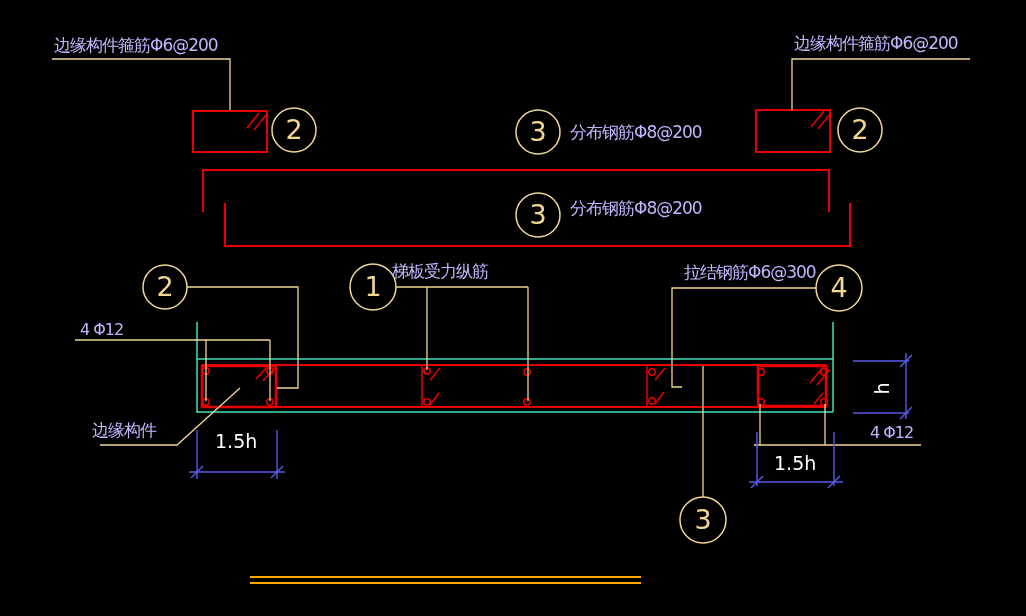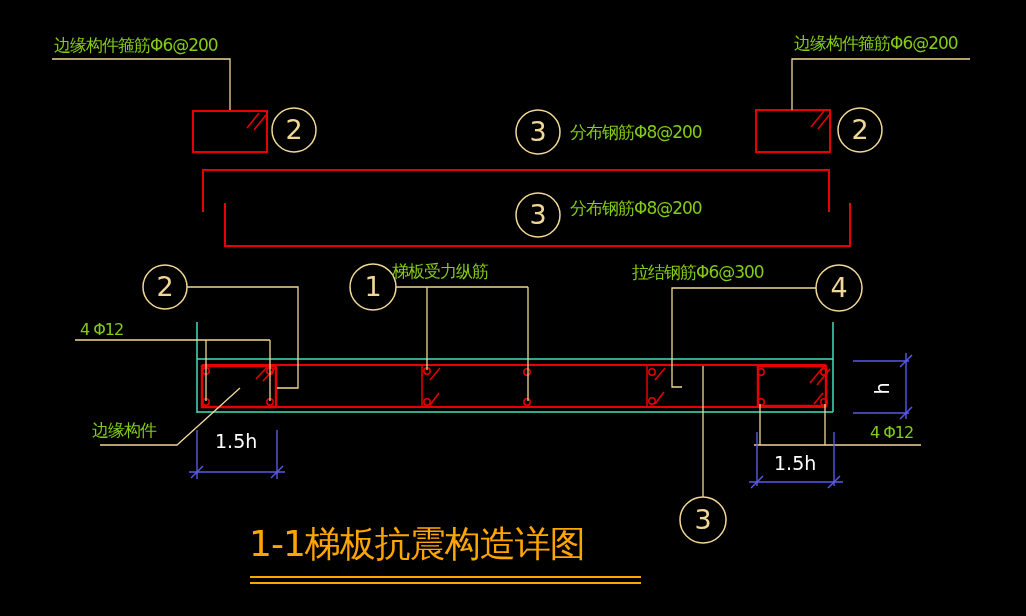--- a/index.html
+++ b/index.html
@@ -2,21 +2,21 @@
 <html><head>
 <meta charset="utf-8">
 <style>
   html,body{margin:0;padding:0;background:#000;}
   .canvas{
     position:relative;width:1026px;height:616px;background:#000;overflow:hidden;
     font-family:"DejaVu Sans",sans-serif;
   }
   .canvas svg{position:absolute;left:0;top:0;}
   .lbl{
-    position:absolute;white-space:nowrap;color:#84cc16;
+    position:absolute;white-space:nowrap;color:#c4b5fd;
     font-size:17px;letter-spacing:-1px;line-height:1.1;
   }
   .dimtxt{
     position:absolute;white-space:nowrap;color:#ffffff;
     font-size:19px;letter-spacing:0;line-height:1;
   }
   .dimtxt.rot{transform:rotate(-90deg);transform-origin:center center;}
   .callout-num{
     position:absolute;color:#f0d795;text-align:center;font-size:27px;
     letter-spacing:0;
@@ -154,33 +154,32 @@
       <path d="M250,577 H641"></path>
       <path d="M250,583 H641"></path>
     </g>
   </svg>
 
   <div class="lbl" style="left:54px;top:36px;">边缘构件箍筋Φ6@200</div>
   <div class="lbl" style="left:794px;top:34px;">边缘构件箍筋Φ6@200</div>
   <div class="lbl" style="left:570px;top:123px;">分布钢筋Φ8@200</div>
   <div class="lbl" style="left:570px;top:199px;">分布钢筋Φ8@200</div>
   <div class="lbl" style="left:392px;top:262px;">梯板受力纵筋</div>
-  <div class="lbl" style="left:632px;top:263px;">拉结钢筋Φ6@300</div>
+  <div class="lbl" style="left:684px;top:263px;">拉结钢筋Φ6@300</div>
   <div class="lbl" style="left:80px;top:321px;font-size:16px;">4 Φ12</div>
   <div class="lbl" style="left:870px;top:424px;font-size:16px;">4 Φ12</div>
   <div class="lbl" style="left:92px;top:421px;">边缘构件</div>
 
   <div class="dimtxt" style="left:215px;top:432px;">1.5h</div>
   <div class="dimtxt" style="left:774px;top:454px;">1.5h</div>
   <div class="dimtxt rot" style="left:876px;top:379px;">h</div>
 
   <div class="callout-num" style="left:272px;top:114px;width:44px;">2</div>
   <div class="callout-num" style="left:516px;top:116px;width:44px;">3</div>
   <div class="callout-num" style="left:838px;top:114px;width:44px;">2</div>
   <div class="callout-num" style="left:516px;top:199px;width:44px;">3</div>
   <div class="callout-num" style="left:143px;top:271px;width:44px;">2</div>
   <div class="callout-num" style="left:350px;top:271px;width:46px;">1</div>
   <div class="callout-num" style="left:816px;top:272px;width:46px;">4</div>
   <div class="callout-num" style="left:680px;top:504px;width:46px;">3</div>
 
-  <div class="title" style="left:249px;top:520px;">1-1梯板抗震构造详图</div>
 
 </div>
 
 </body></html>

